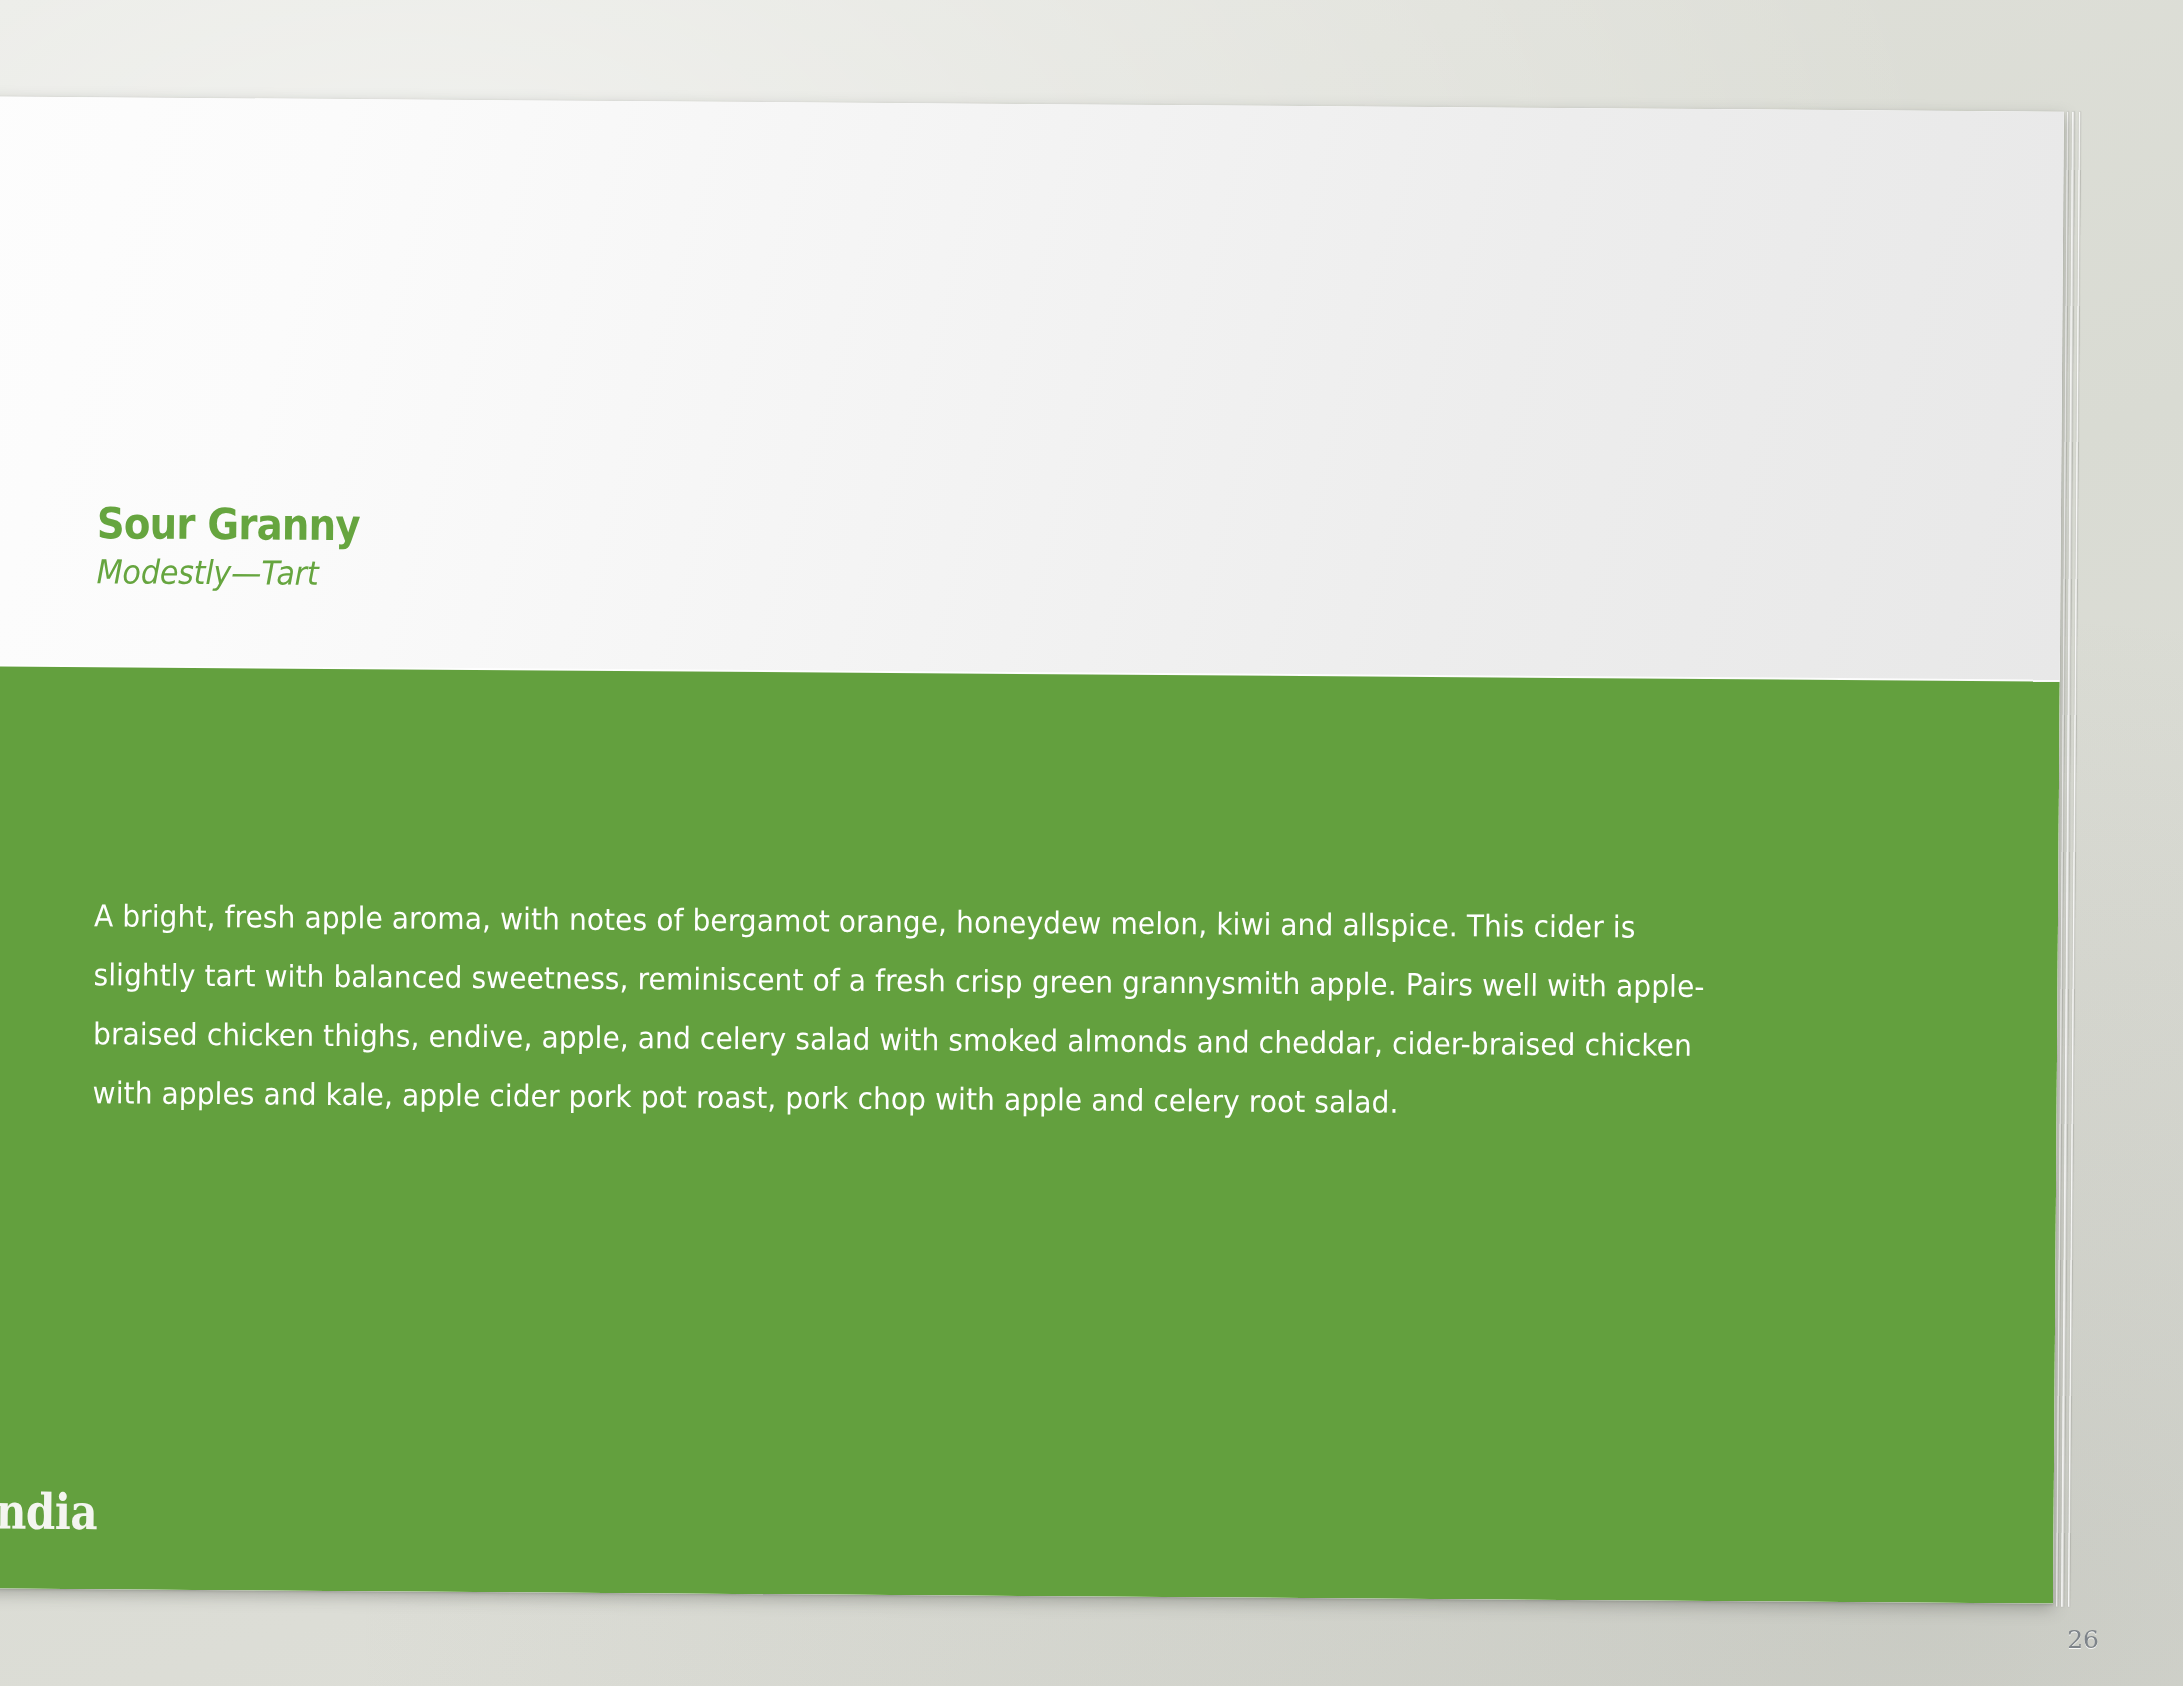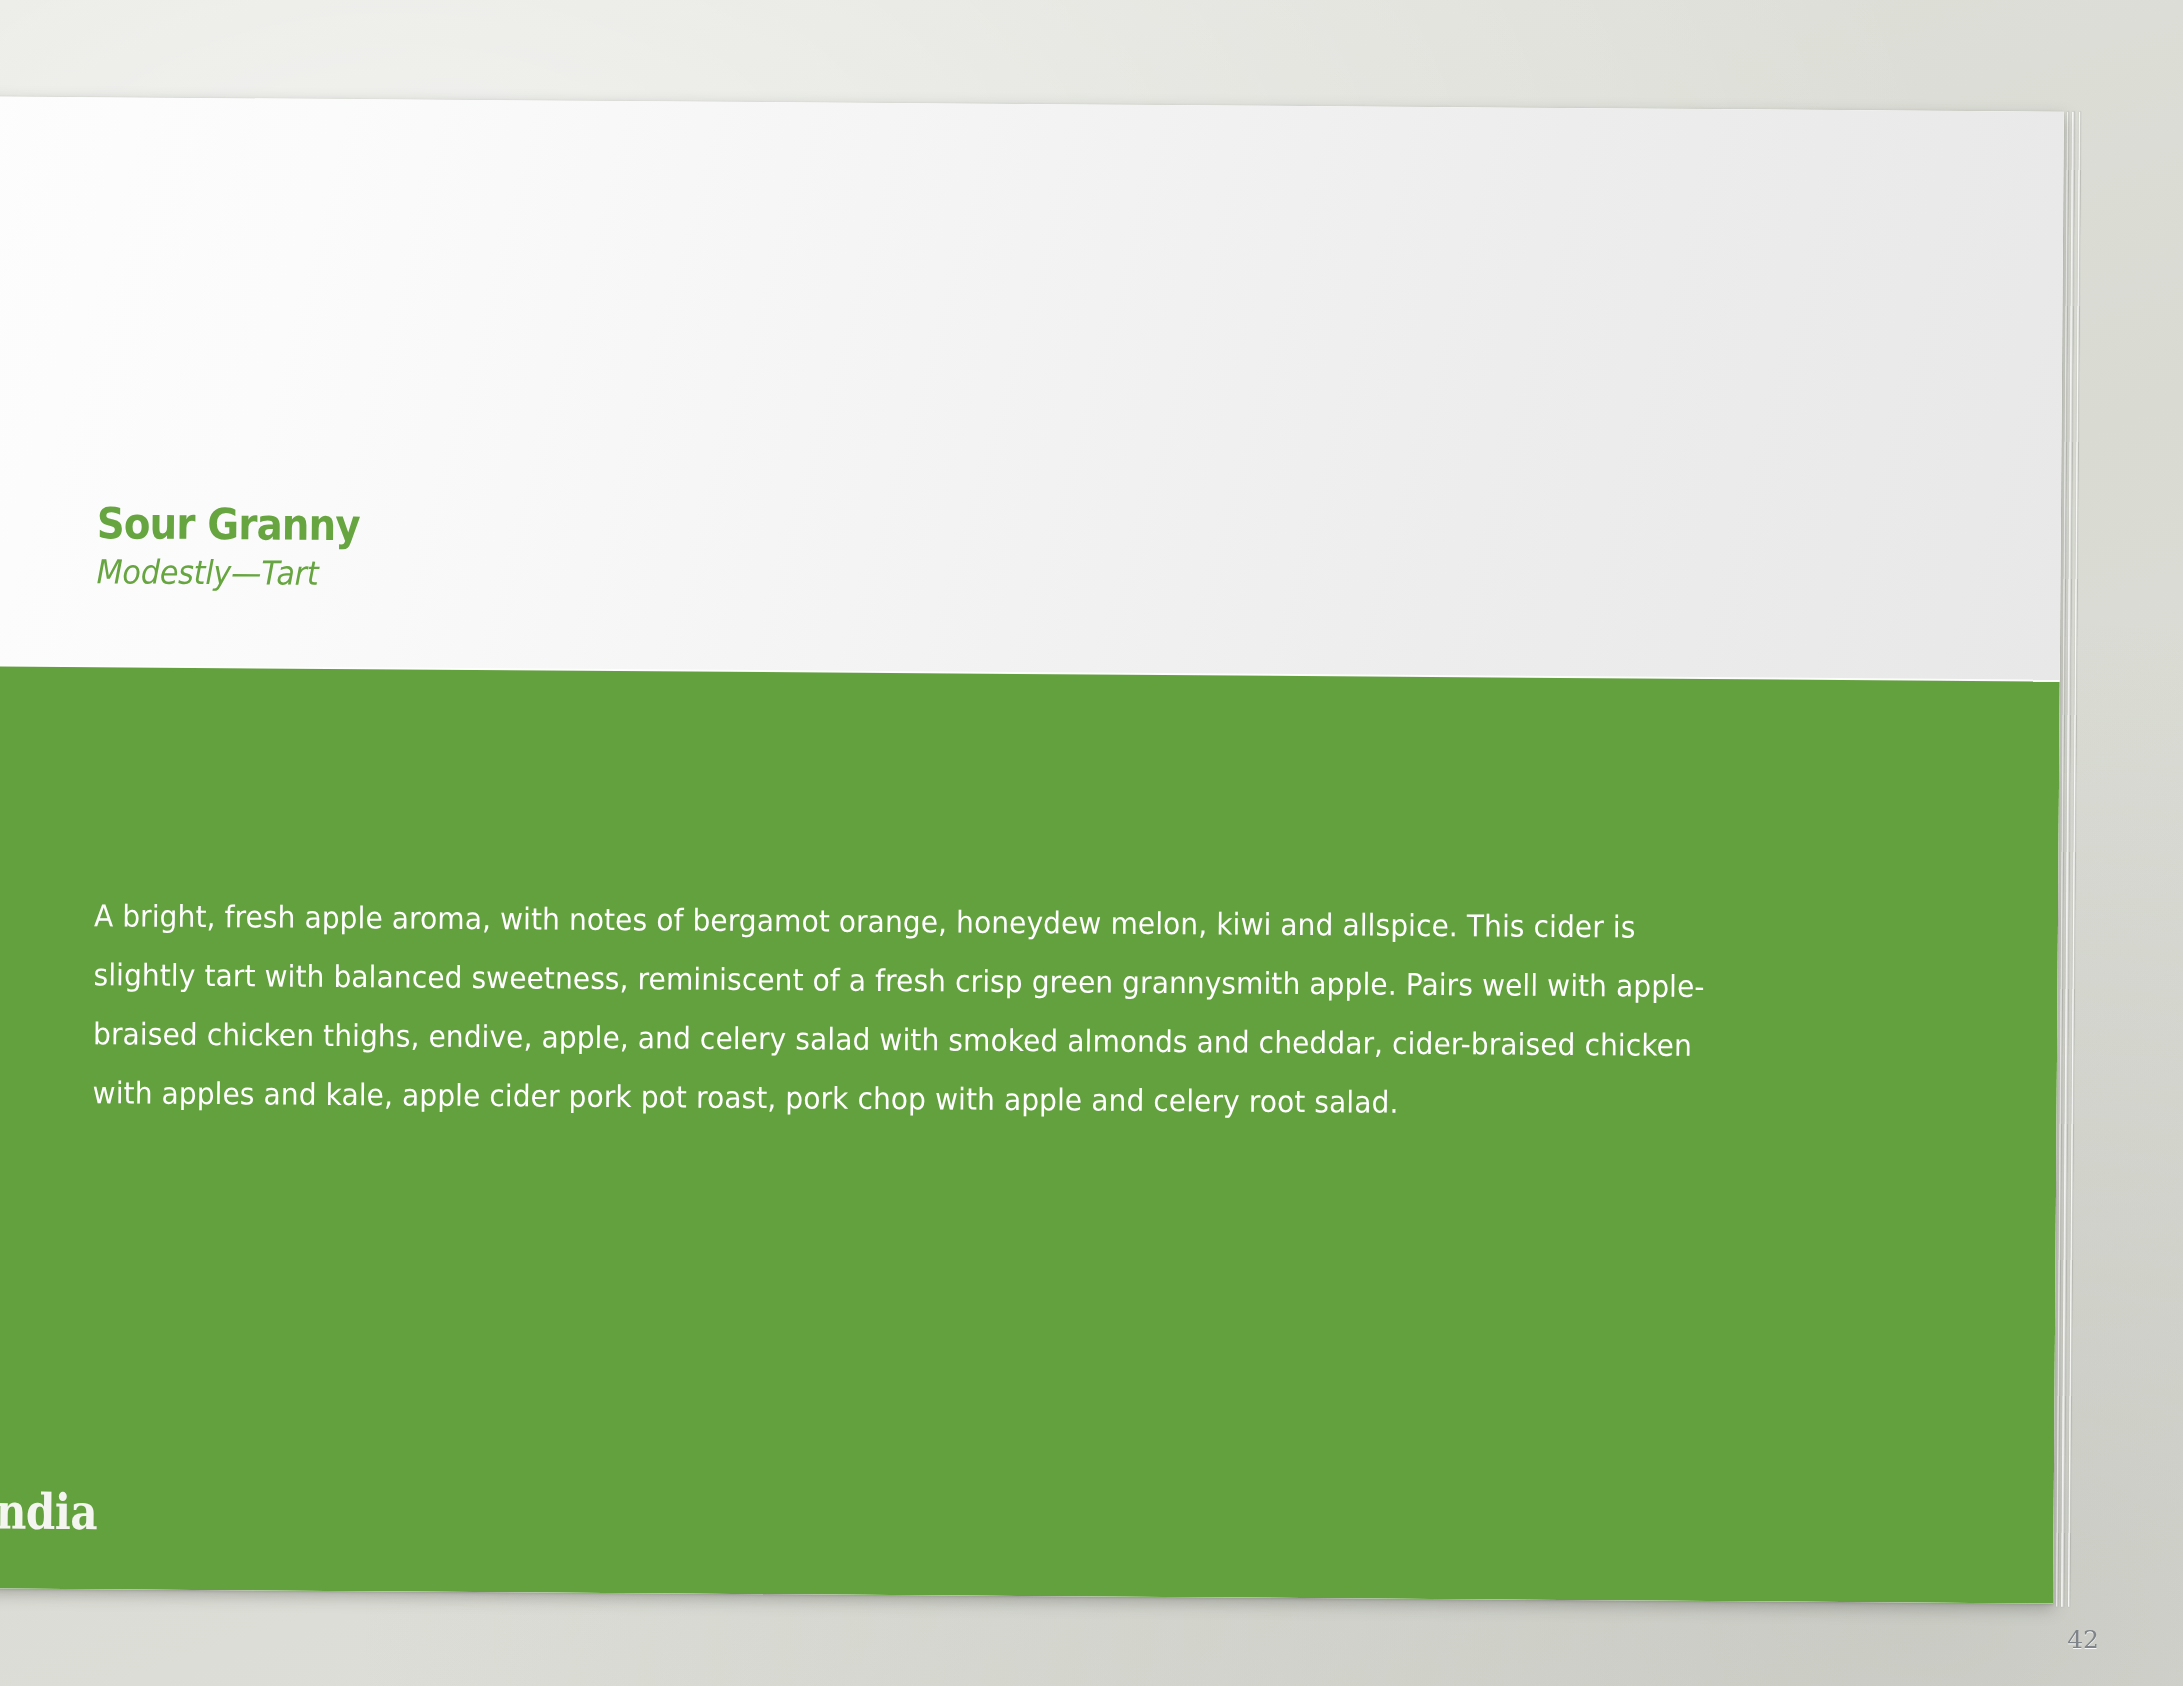--- a/index.html
+++ b/index.html
@@ -208,16 +208,16 @@
       </section>
 
       <section id="page-bottom">
         <p id="tasting-notes">A bright, fresh apple aroma, with notes of bergamot orange, honeydew melon, kiwi and allspice. This cider is slightly tart with balanced sweetness, reminiscent of a fresh crisp green grannysmith apple. Pairs well with apple-braised chicken thighs, endive, apple, and celery salad with smoked almonds and cheddar, cider-braised chicken with apples and kale, apple cider pork pot roast, pork chop with apple and celery root salad.</p>
         <p id="origin-label">India</p>
       </section>
 
     </div>
   </div>
 
-  <div id="page-number">42</div>
+  <div id="page-number">26</div>
 
 </div>
 
 
 </body></html>

